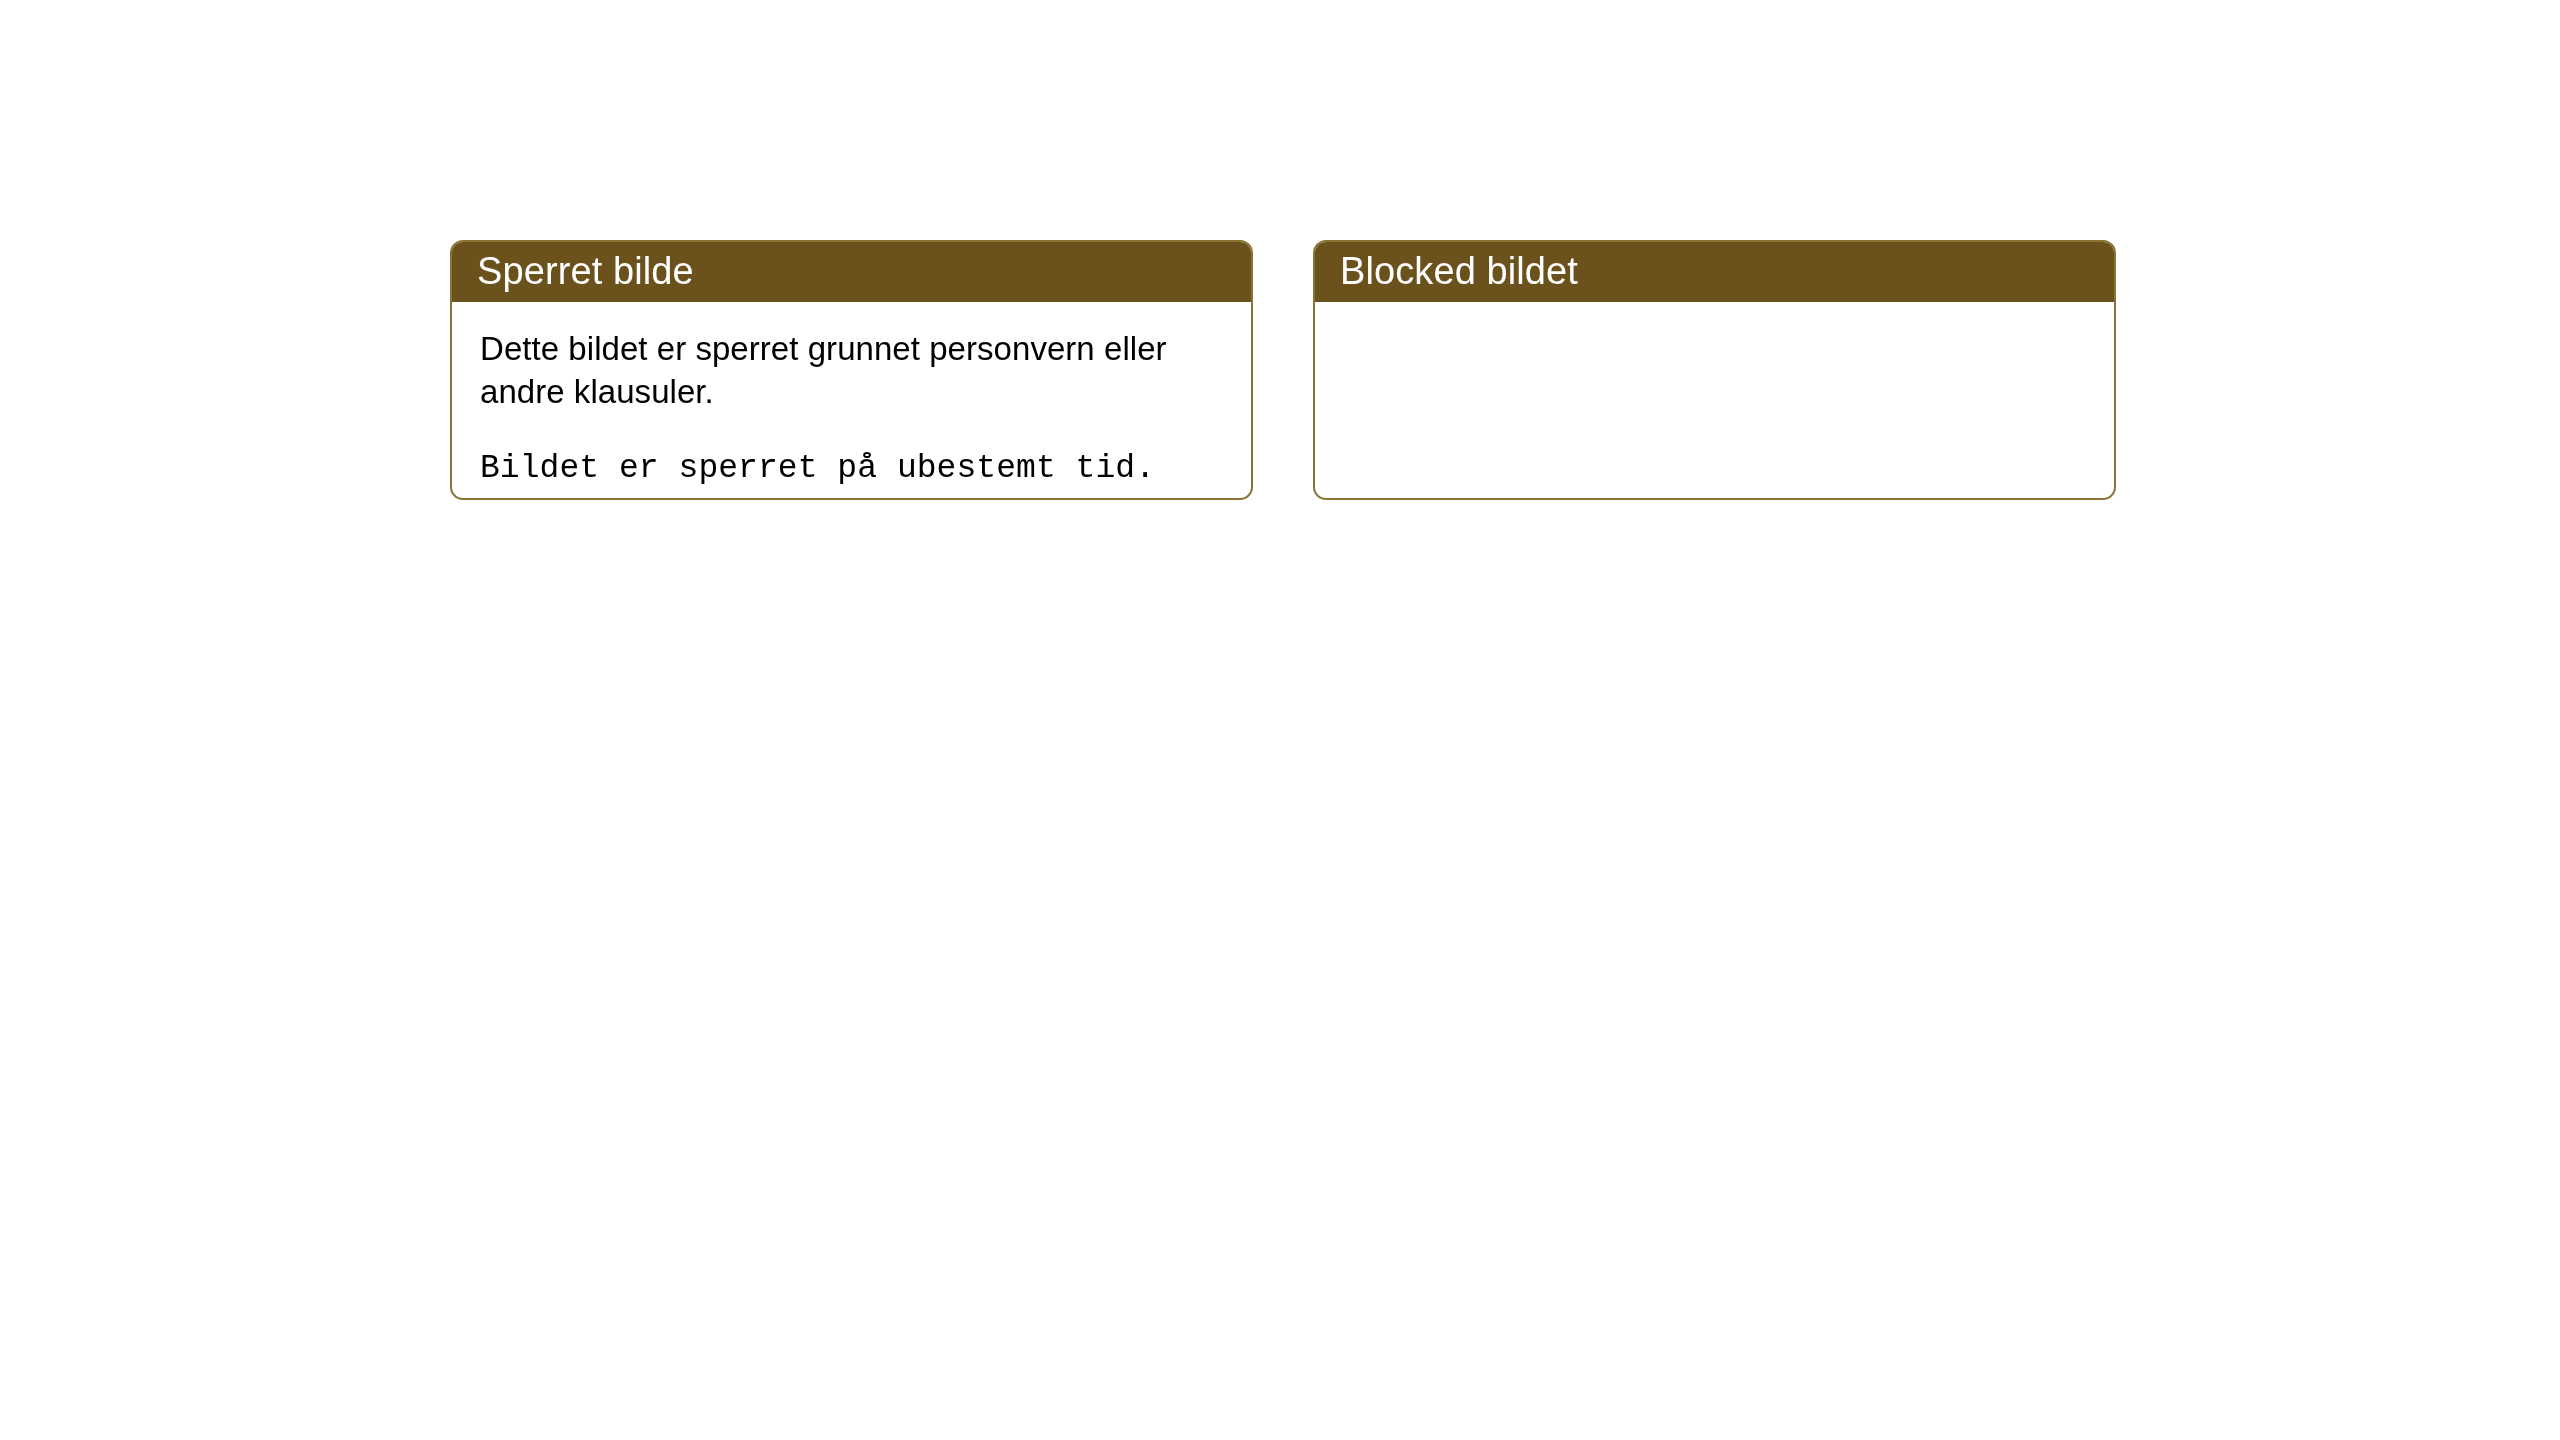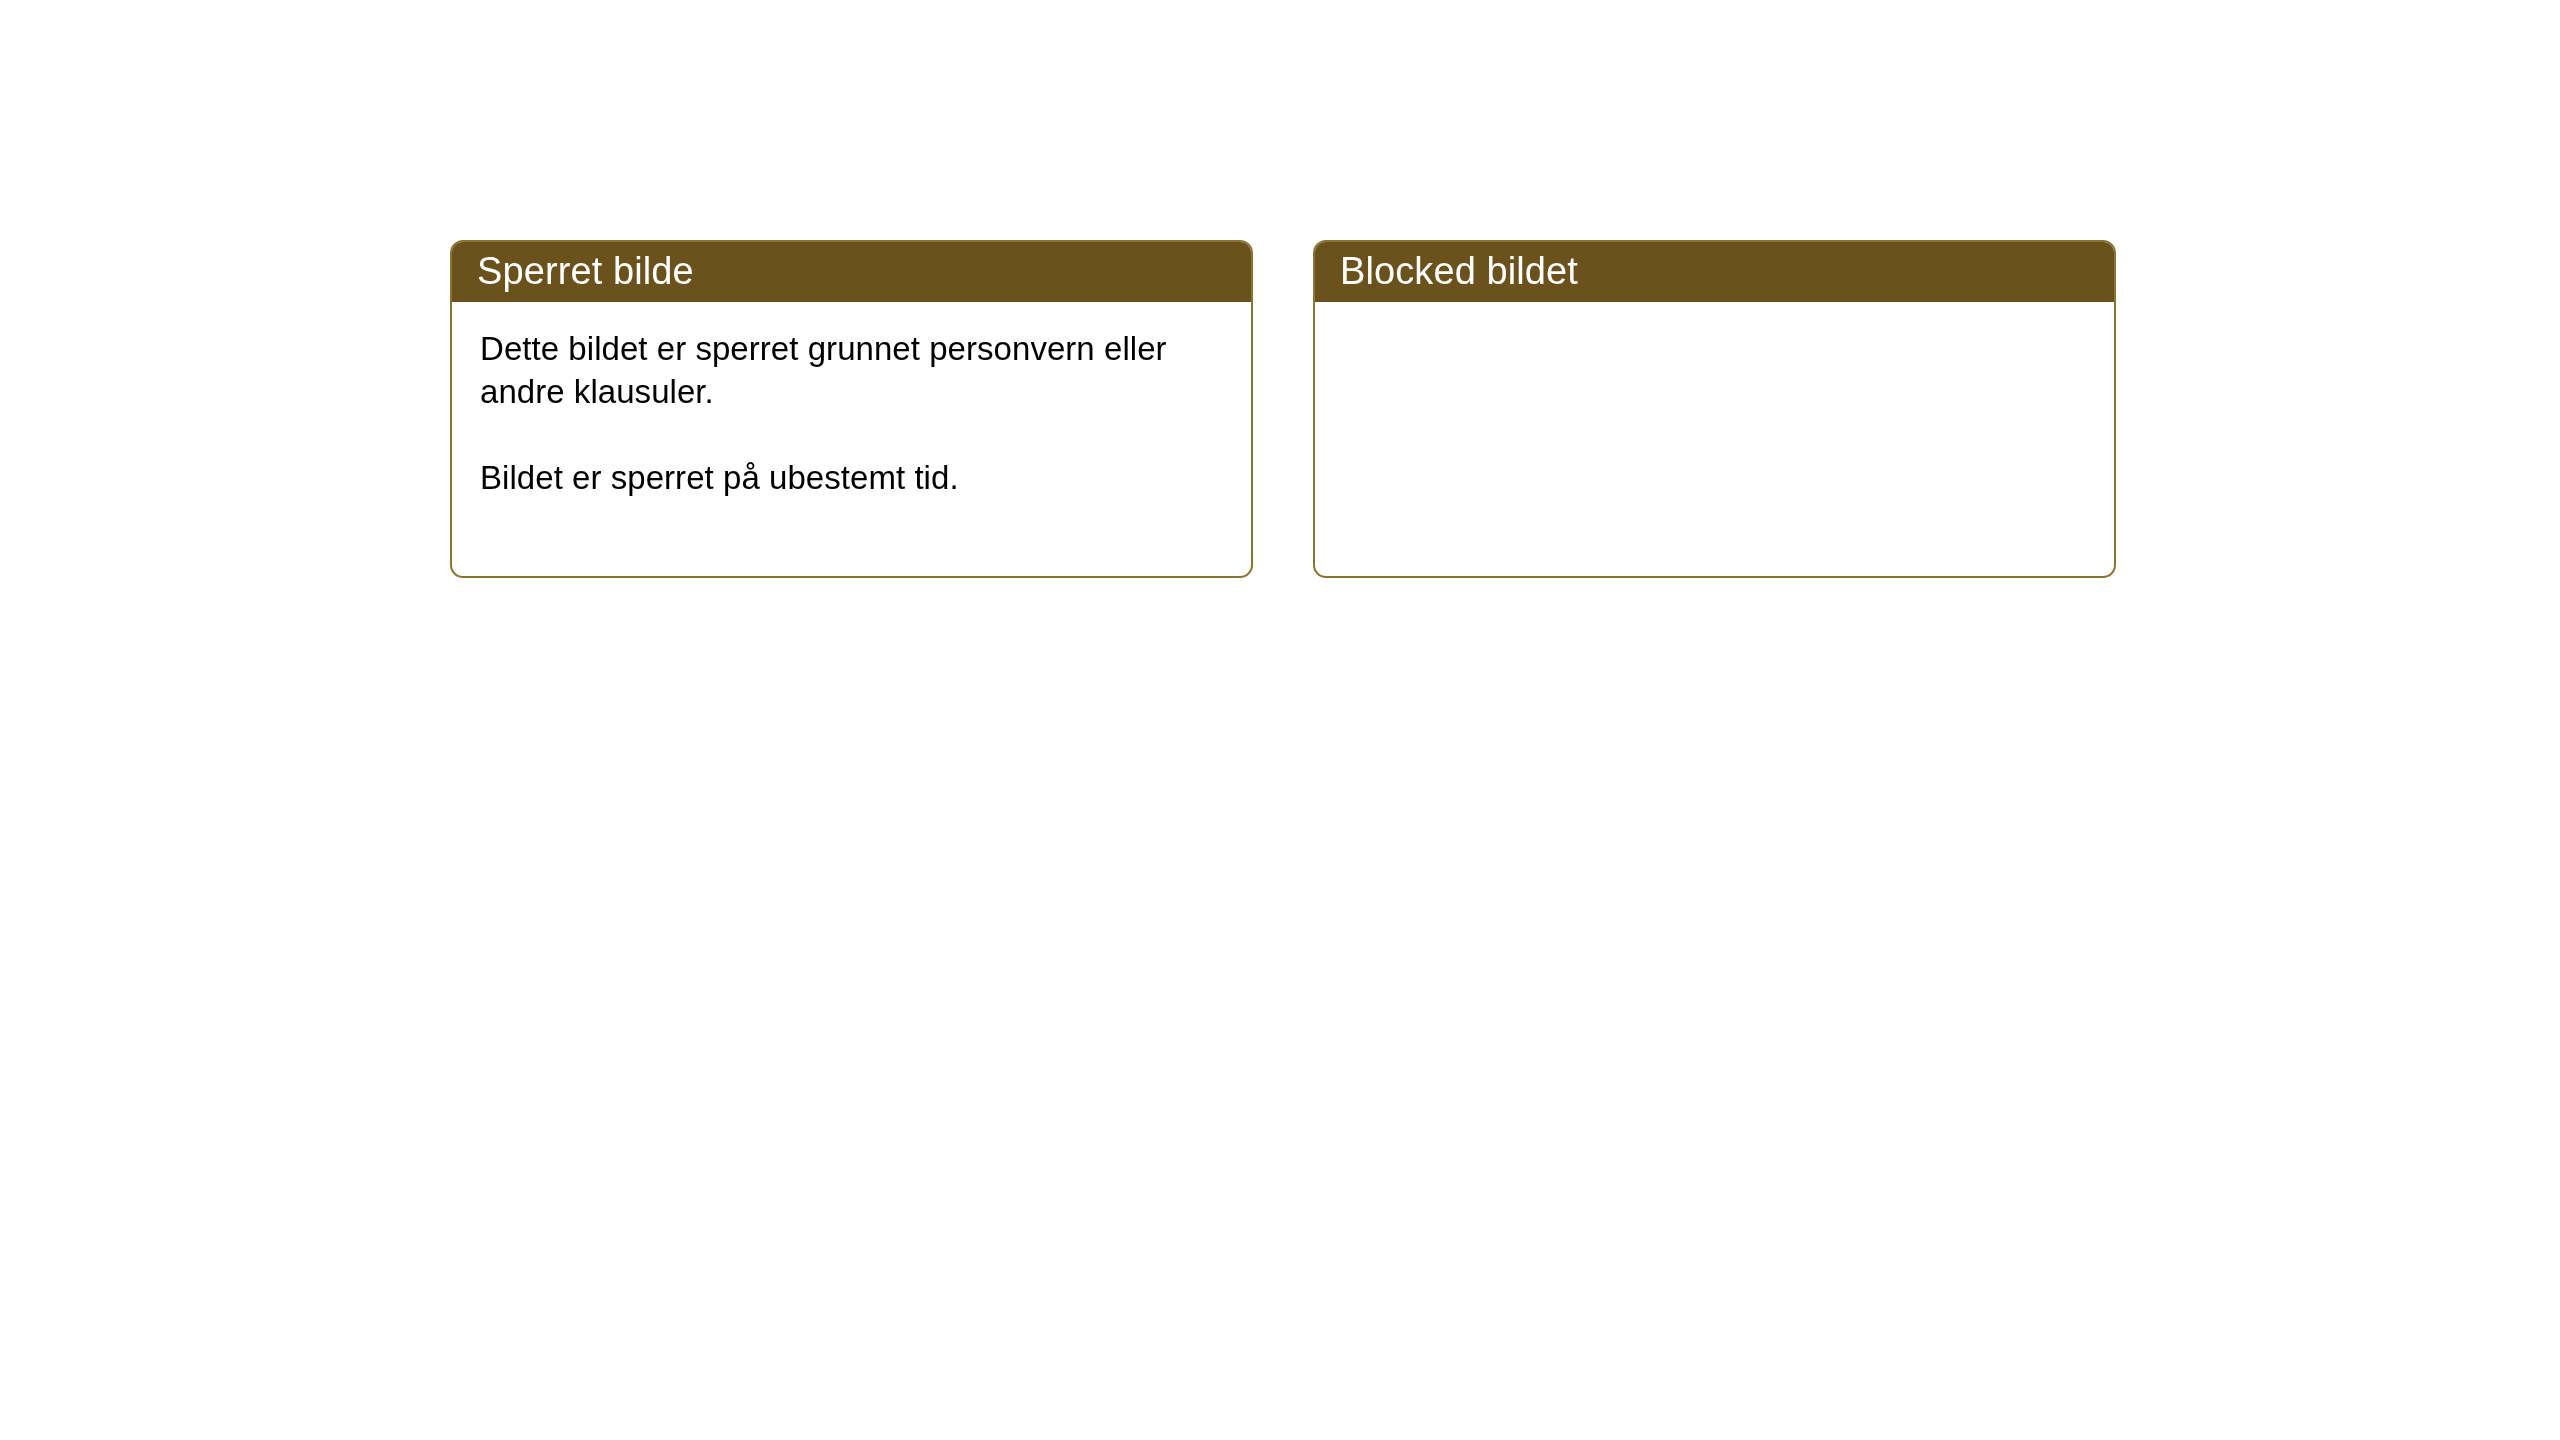--- a/index.html
+++ b/index.html
@@ -18,21 +18,21 @@
   #stage {
     position: relative;
     width: 2560px;
     height: 1440px;
   }
 
   .notice-card {
     position: absolute;
     top: 240px;
     width: 803px;
-    height: 338px;
+    height: 260px;
     box-sizing: border-box;
     background: #ffffff;
     border: 2px solid #8a7434;
     border-radius: 13px;
     overflow: hidden;
   }
 
   #card-blocked-no  { left: 450px; }
   #card-blocked-en  { left: 1313px; }
 
@@ -64,21 +64,22 @@
   .card-paragraph {
     color: #000000;
     font-size: 33px;
     line-height: 43px;
     font-weight: 400;
     margin: 0;
     letter-spacing: 0.05px;
   }
 
   .card-paragraph + .card-paragraph {
-    margin-top: 43px;
+    margin-top: 34px;
+    font-family: Liberation Mono, monospace;
   }
 </style>
 </head>
 <body>
 
 <div id="stage">
 
   <section class="notice-card" id="card-blocked-no">
     <header class="card-header">
       <h2 class="card-title">Sperret bilde</h2>

